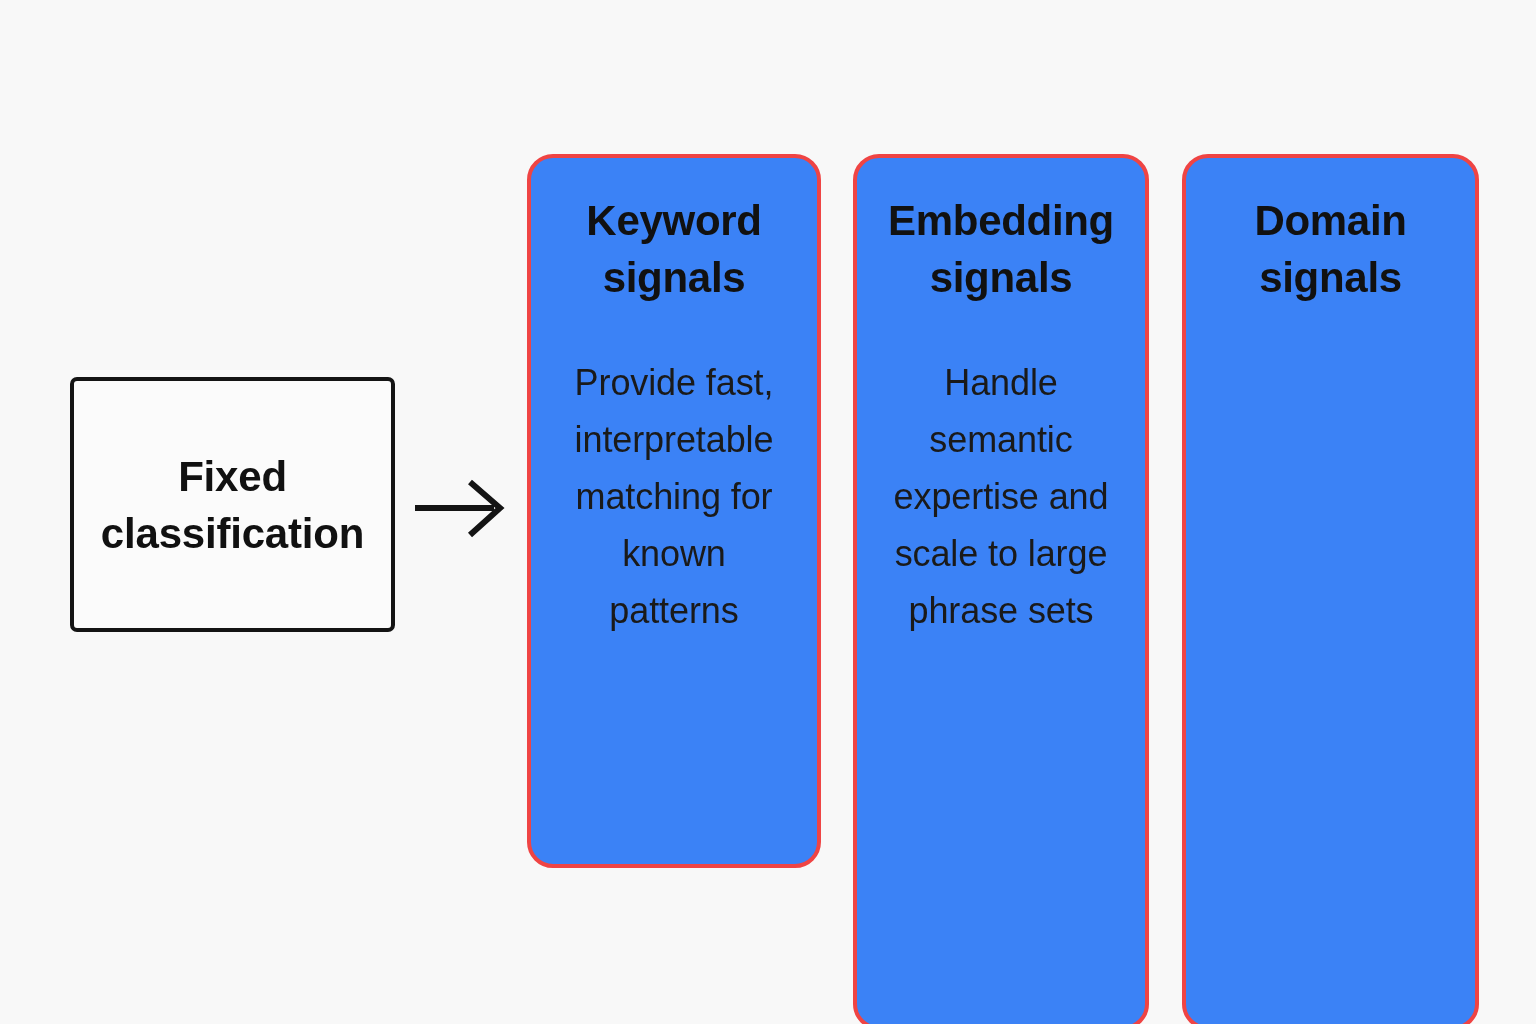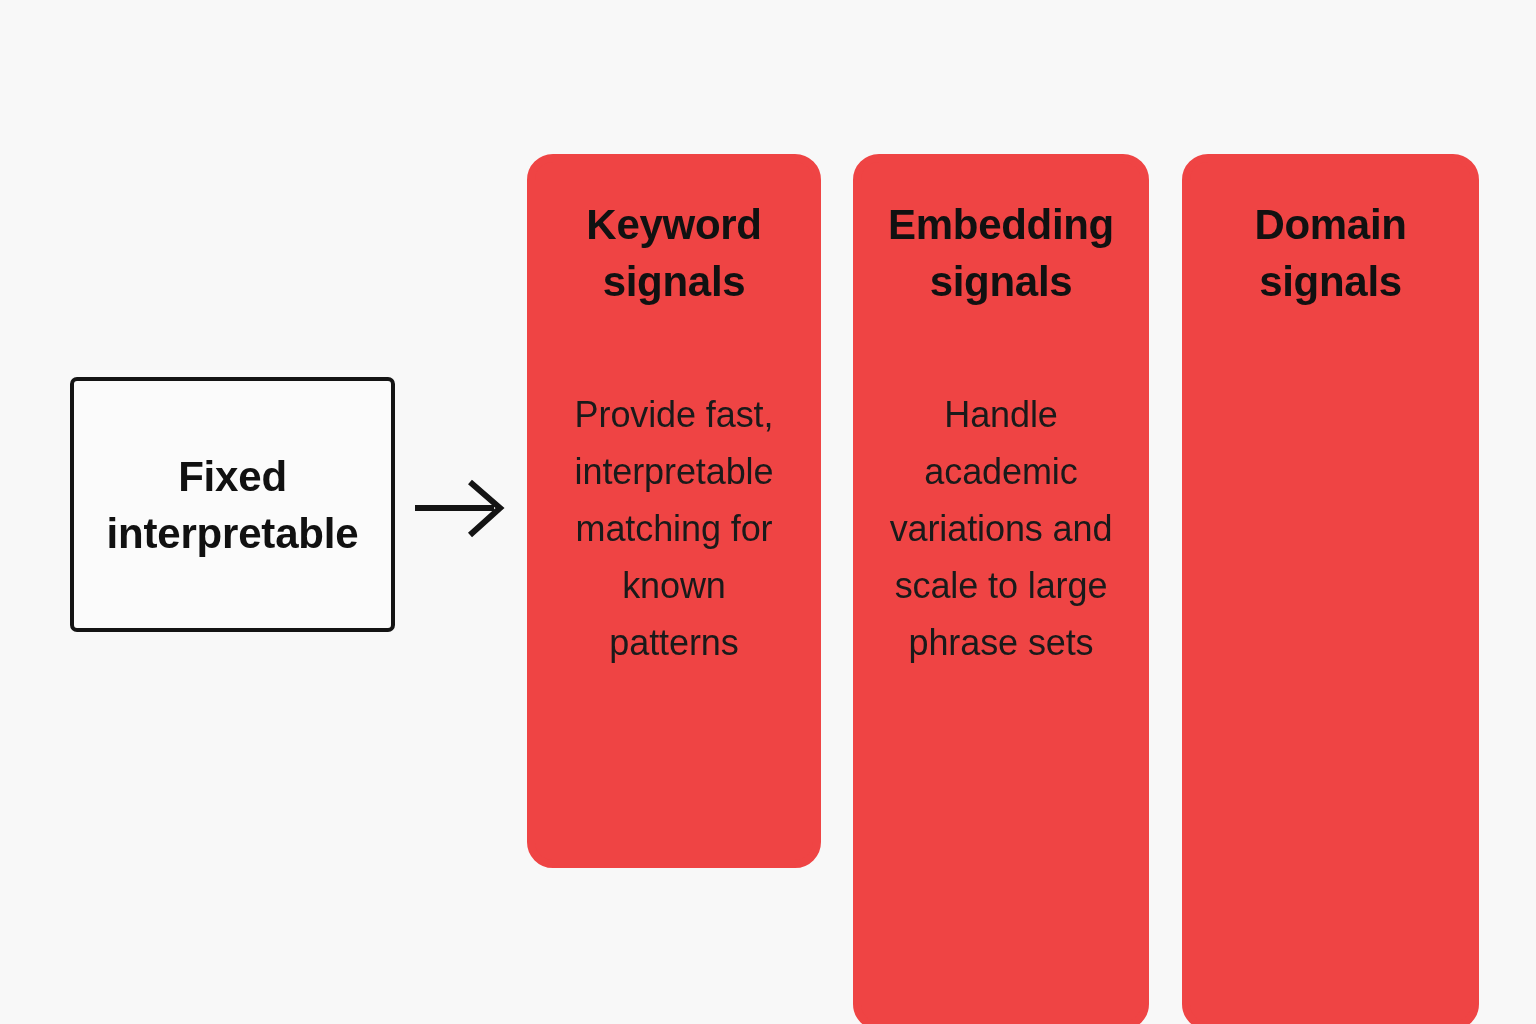--- a/index.html
+++ b/index.html
@@ -51,60 +51,60 @@
     top: 470px;
     width: 100px;
     height: 80px;
   }
 
   
   .card {
     position: absolute;
     top: 154px;
     box-sizing: border-box;
-    border: 8px solid #ef4444;
+    border: 4px solid #ef4444;
     border-radius: 26px;
-    background: #ef4444;
+    background: #3b82f6;
     padding: 34px 22px 20px 22px;
     display: flex;
     flex-direction: column;
     align-items: center;
   }
   .card-1 { left: 527px; width: 294px; height: 714px; }
   .card-2 { left: 853px; width: 296px; height: 876px; }
   .card-3 { left: 1182px; width: 297px; height: 876px; }
 
   .card-title {
     font-size: 42px;
     font-weight: bold;
     line-height: 57px;
     color: #111111;
     text-align: center;
     letter-spacing: -0.3px;
   }
   .card-body {
-    margin-top: 76px;
+    margin-top: 48px;
     font-size: 36px;
     font-weight: normal;
     line-height: 57px;
     color: #1a1a1a;
     text-align: center;
     letter-spacing: -0.1px;
   }
   .card-3 .card-body { margin-top: 59px; }
 </style>
 </head>
 <body>
 
 <div class="canvas">
 
   <div class="source-box">
     <div class="source-label">
       <span>Fixed</span><br>
-      <span>interpretable</span>
+      <span>classification</span>
     </div>
   </div>
 
   <div class="arrow">
     <svg width="100" height="80" viewBox="0 0 100 80" xmlns="http://www.w3.org/2000/svg">
       <line x1="5" y1="38" x2="84" y2="38" stroke="#141414" stroke-width="6" stroke-linecap="butt"></line>
       <polyline points="60,12 90,38 60,65" fill="none" stroke="#141414" stroke-width="6" stroke-linecap="butt" stroke-linejoin="miter"></polyline>
     </svg>
   </div>
 
@@ -114,21 +114,21 @@
       <span>signals</span>
     </div>
     <div class="card-body">Provide fast, interpretable matching for known patterns</div>
   </div>
 
   <div class="card card-2">
     <div class="card-title">
       <span>Embedding</span><br>
       <span>signals</span>
     </div>
-    <div class="card-body">Handle academic variations and scale to large phrase sets</div>
+    <div class="card-body">Handle semantic expertise and scale to large phrase sets</div>
   </div>
 
   <div class="card card-3">
     <div class="card-title">
       <span>Domain</span><br>
       <span>signals</span>
     </div>
   </div>
 
 </div>

